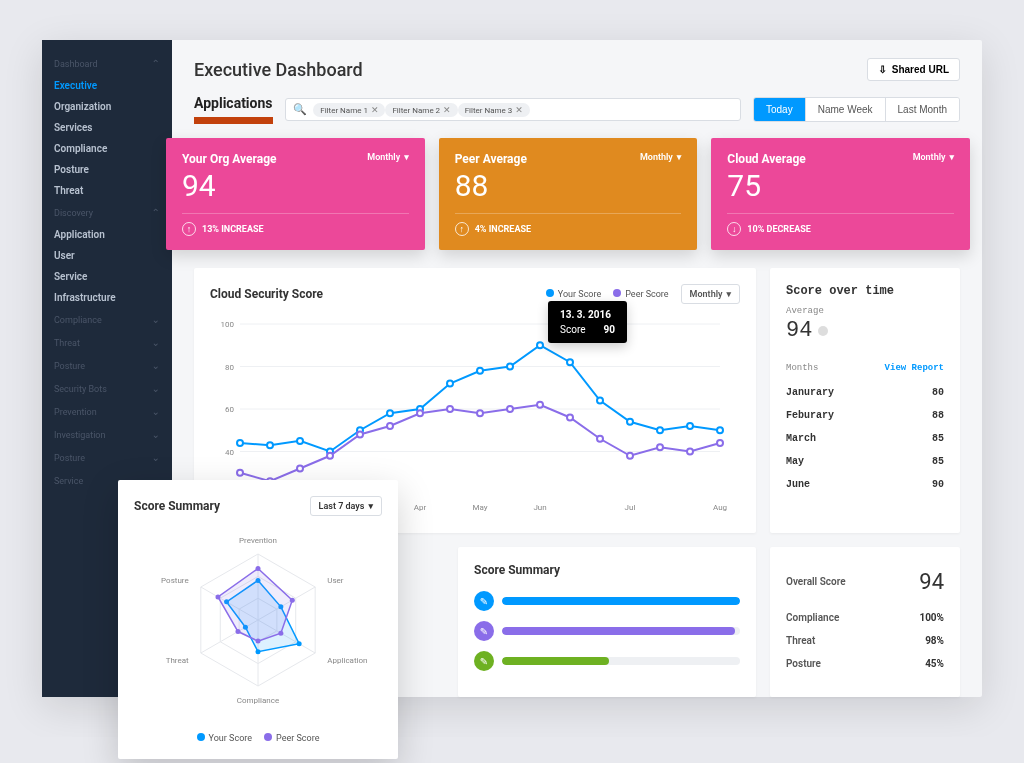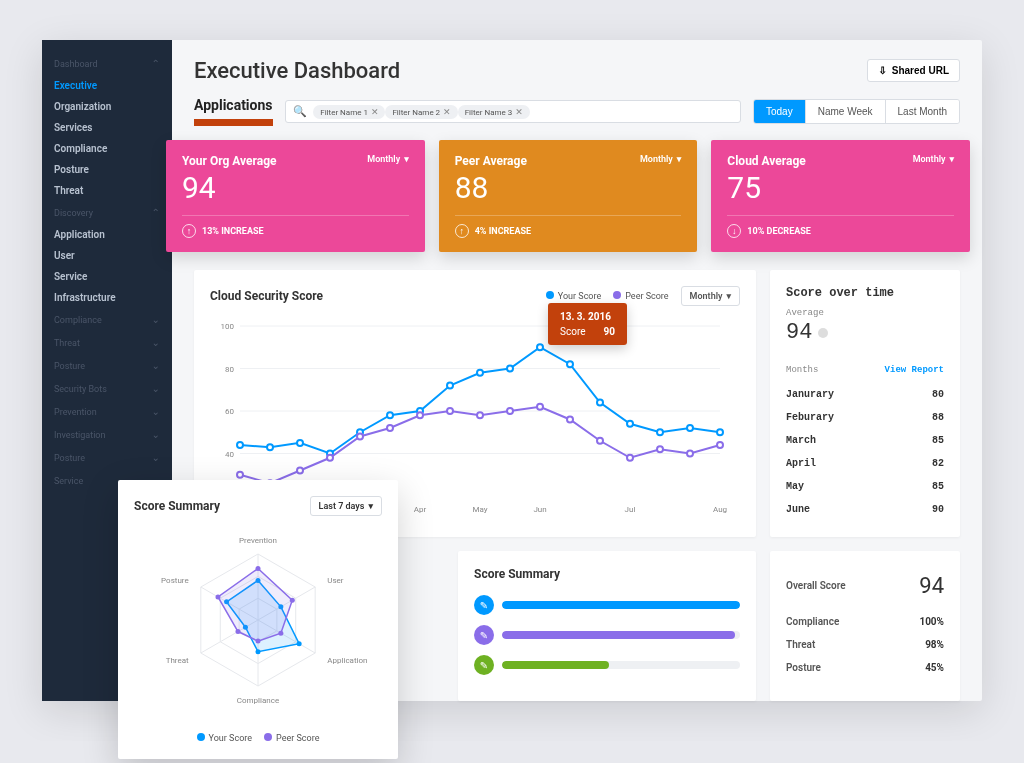--- a/index.html
+++ b/index.html
@@ -40,21 +40,21 @@
 .sidebar-item {
   padding: 5px 12px;
   font-size: 10px;
   font-weight: 600;
   color: #b8c2d0;
   cursor: pointer;
 }
 .sidebar-item.active { color: #0099ff; }
 .main { flex: 1; padding: 18px 22px 0 22px; position: relative; }
 .header { display: flex; justify-content: space-between; align-items: center; margin-bottom: 14px; }
-.page-title { font-size: 22px; font-weight: 500; color: #333; }
+.page-title { font-size: 18px; font-weight: 500; color: #333; }
 .shared-url {
   background: #fff; border: 1px solid #d9dde3; border-radius: 3px;
   padding: 5px 10px; font-size: 10px; font-weight: 600;
   display: inline-flex; align-items: center; gap: 5px; cursor: pointer;
 }
 .filters-row { display: flex; align-items: center; gap: 12px; margin-bottom: 14px; }
 .tab-applications {
   font-size: 14px; font-weight: 700; padding-bottom: 6px;
   border-bottom: 7px solid #c2410c; color: #222;
 }
@@ -131,21 +131,21 @@
 .ov-val { font-weight: 700; }
 
 .radar-float {
   position: absolute; left: 118px; top: 480px; width: 280px;
   background: #fff; border-radius: 2px; padding: 16px;
   box-shadow: 0 12px 36px rgba(0,0,0,0.18);
 }
 .radar-head { display: flex; justify-content: space-between; align-items: center; margin-bottom: 8px; }
 svg text { font-size: 8px; fill: #888; }
 .tooltip {
-  position: absolute; background: #c2410c; color: #fff; padding: 8px 12px;
+  position: absolute; background: #000000; color: #fff; padding: 8px 12px;
   border-radius: 3px; font-size: 10px; box-shadow: 0 4px 12px rgba(0,0,0,0.2);
 }
 .tooltip-row { display: flex; justify-content: space-between; gap: 18px; }
 </style>
 </head>
 <body>
 
 <div class="app">
 
   <aside class="sidebar" id="sidebar">
@@ -359,24 +359,20 @@
             </div>
             <div class="month-row">
               <span>Feburary</span>
               <span>88</span>
             </div>
             <div class="month-row">
               <span>March</span>
               <span>85</span>
             </div>
             <div class="month-row">
-              <span>April</span>
-              <span>82</span>
-            </div>
-            <div class="month-row">
               <span>May</span>
               <span>85</span>
             </div>
             <div class="month-row">
               <span>June</span>
               <span>90</span>
             </div>
           </div>
       </div>
     </div>

